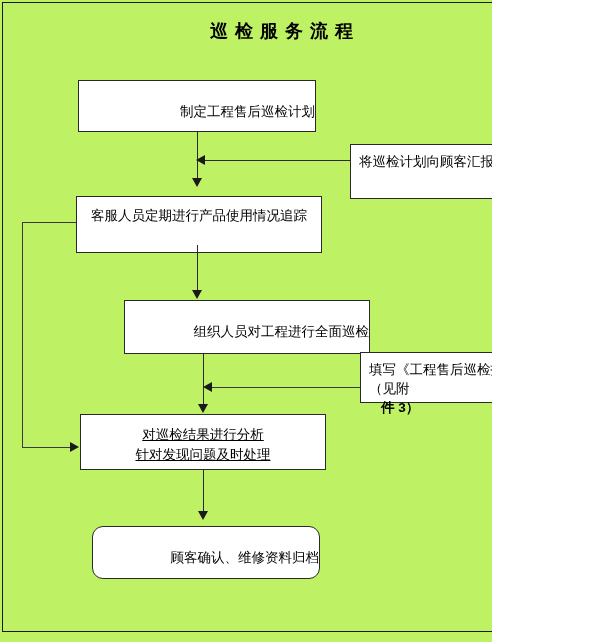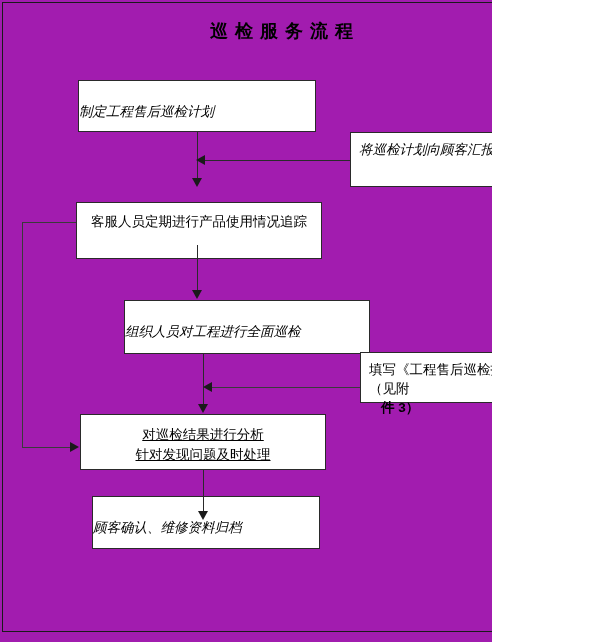--- a/index.html
+++ b/index.html
@@ -7,21 +7,21 @@
     padding: 0;
     background: #ffffff;
   }
   body {
     font-family: "Liberation Sans", "DejaVu Sans", sans-serif;
   }
   #page {
     position: relative;
     width: 492px;
     height: 642px;
-    background: #a21caf;
+    background: #bef264;
     overflow: hidden;
     box-sizing: border-box;
   }
   #page-border {
     position: absolute;
     left: 2px;
     top: 2px;
     width: 596px;
     height: 630px;
     border: 1.5px solid #1a1a1a;
@@ -53,23 +53,22 @@
   .node .txt {
     display: block;
     white-space: pre-line;
   }
   
   .node.center-top .txt {
     text-align: center;
     padding-top: 9px;
   }
   .node.center-mid .txt {
-    text-align: left;
+    text-align: right;
     padding-top: 21px;
-    font-style: italic;
   }
   .node.left-top .txt {
     text-align: left;
     padding: 7px 6px 0 8px;
   }
   .node.two-line .txt {
     text-align: center;
     padding-top: 10px;
     line-height: 20px;
     text-decoration: underline;
@@ -124,43 +123,43 @@
 <div id="page">
 
   <div id="page-border"></div>
 
   <div class="title">巡检服务流程</div>
 
   <div class="node center-mid" style="left:78px; top:80px; width:238px; height:52px;">
     <span class="txt">制定工程售后巡检计划</span>
   </div>
 
-  <div class="node left-top" style="left:350px; top:132px; width:188px; height:55px;font-style:italic;">
+  <div class="node left-top" style="left:350px; top:144px; width:188px; height:55px;">
     <span class="txt">将巡检计划向顾客汇报</span>
   </div>
 
-  <div class="node center-top" style="left:76px; top:202px; width:246px; height:57px;">
+  <div class="node center-top" style="left:76px; top:196px; width:246px; height:57px;">
     <span class="txt">客服人员定期进行产品使用情况追踪</span>
   </div>
 
   <div class="node center-mid" style="left:76px; top:300px; width:246px; height:54px;margin-left:48px;">
     <span class="txt">组织人员对工程进行全面巡检</span>
   </div>
 
   <div class="node left-top" style="left:360px; top:352px; width:200px; height:51px;">
     <span class="txt" style="display:block;">填写《工程售后巡检报告》（见附</span>
     <span class="txt strong-tail" style="display:block; padding-top:0; padding-left:8px;">件 3）</span>
   </div>
 
   <div class="node two-line" style="left:80px; top:414px; width:246px; height:56px;">
     <span class="txt">对巡检结果进行分析</span>
     <span class="txt" style="padding-top:0;">针对发现问题及时处理</span>
   </div>
 
-  <div class="node center-mid" style="left:92px; top:496px; width:228px; height:53px;">
+  <div class="node center-mid" style="left:92px; top:526px; width:228px; height:53px;border-radius:11px;">
     <span class="txt">顾客确认、维修资料归档</span>
   </div>
 
   <div class="vline" style="left:197px; top:132px; height:47px;"></div>
   <div class="arrow-down" style="left:192px; top:178px;"></div>
 
   <div class="hline" style="left:204px; top:160px; width:146px;"></div>
   <div class="arrow-left" style="left:196px; top:155px;"></div>
 
   <div class="vline" style="left:197px; top:245px; height:46px;"></div>

